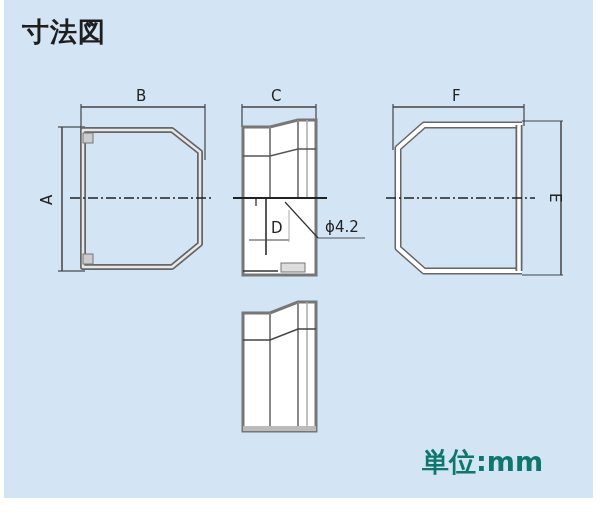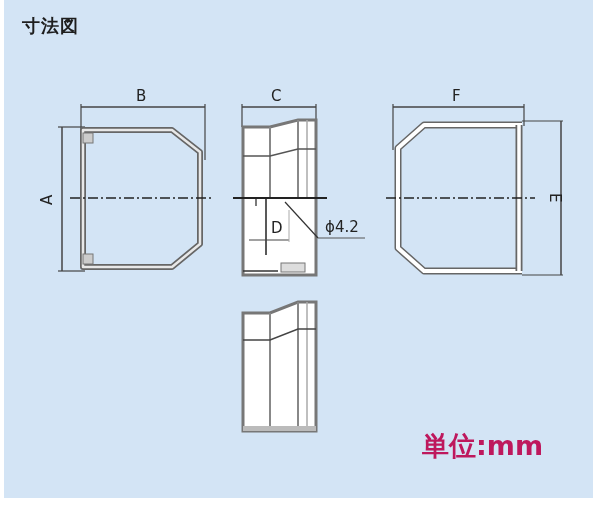--- a/index.html
+++ b/index.html
@@ -1,19 +1,19 @@
 <!DOCTYPE html>
 <html><head>
 <meta charset="utf-8">
 <style>
   html, body { margin:0; padding:0; background:#ffffff; }
   body { width:600px; height:515px; position:relative; overflow:hidden; font-family:"DejaVu Sans", sans-serif; }
   .panel { position:absolute; left:4px; top:0; width:589px; height:498px; background:#d3e4f5; }
-  .title { position:absolute; left:22px; top:14px; font-size:18px; font-weight:bold; color:#1e1e1e; letter-spacing:1px; }
-  .unit { position:absolute; left:422px; top:428px; font-size:27px; font-weight:bold; color:#be185d; }
+  .title { position:absolute; left:22px; top:14px; font-size:27px; font-weight:bold; color:#1e1e1e; letter-spacing:1px; }
+  .unit { position:absolute; left:422px; top:444px; font-size:27px; font-weight:bold; color:#0f766e; }
   svg.drawing { position:absolute; left:0; top:0; }
   .lbl { font-family:"DejaVu Sans", sans-serif; font-size:15px; fill:#222; }
 </style>
 </head>
 <body>
 
 <div class="panel"></div>
 <div class="title">寸法図</div>
 
 <svg class="drawing" width="600" height="515" viewBox="0 0 600 515">

